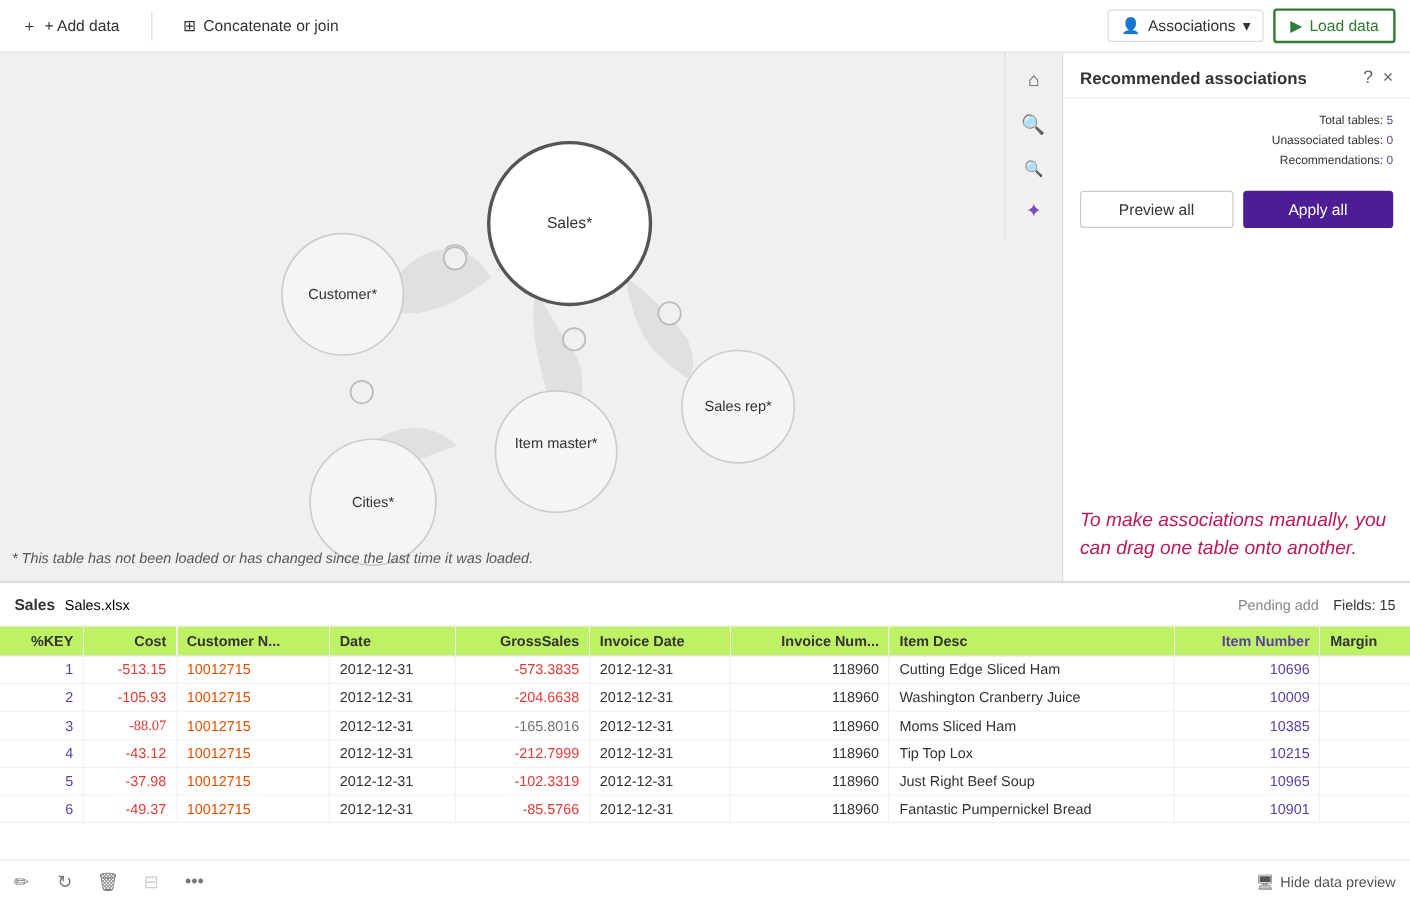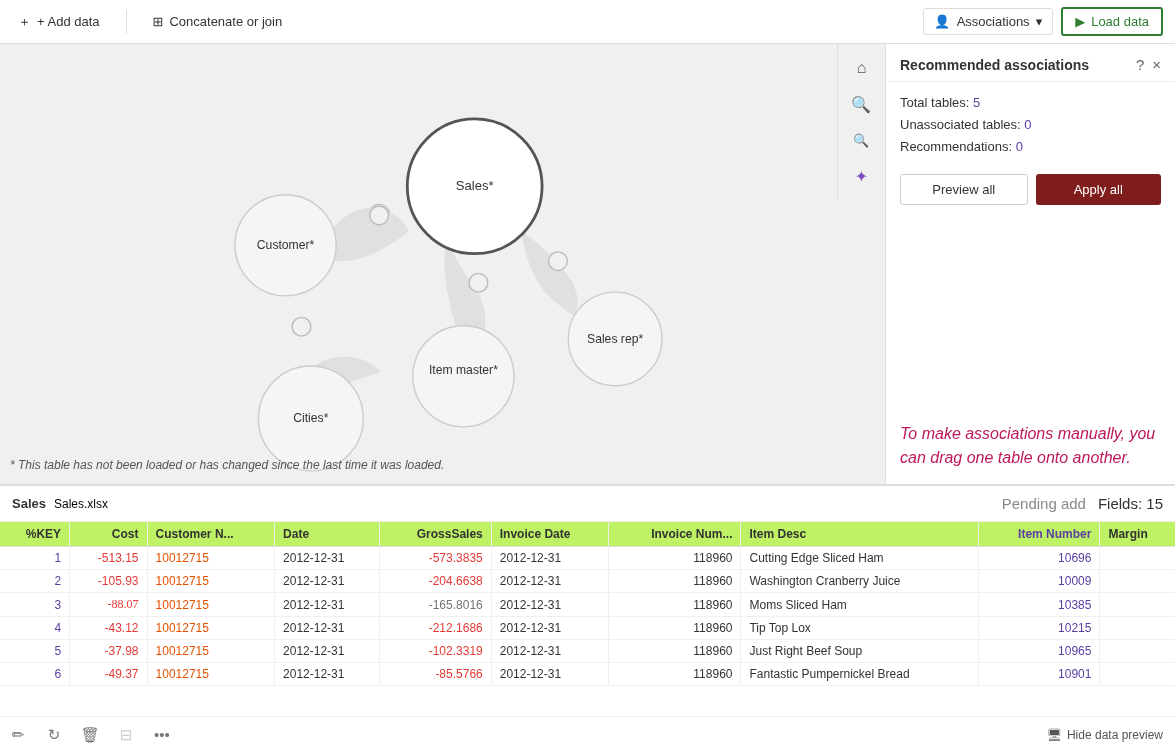--- a/index.html
+++ b/index.html
@@ -70,32 +70,32 @@
     
     .panel-header {
       display: flex; align-items: center; justify-content: space-between;
       padding: 12px 14px 8px; border-bottom: 1px solid #eee;
     }
     .panel-title { font-size: 14px; font-weight: 600; color: #333; }
     .panel-header-icons { display: flex; gap: 8px; align-items: center; }
     .panel-icon-btn { cursor: pointer; color: #666; font-size: 15px; background: none; border: none; }
 
     
-    .panel-stats { padding: 10px 14px; font-size: 13px; line-height: 1.7; }
+    .panel-stats { padding: 10px 14px; font-size: 10px; line-height: 1.7; text-align: right; }
     .panel-stats .stat-label { color: #333; }
     .stat-highlight { color: #5a3ea1; font-weight: 500; }
 
     
     .panel-actions { display: flex; gap: 8px; padding: 6px 14px 10px; }
     .btn-preview {
       flex: 1; padding: 7px; border: 1px solid #ccc; background: #fff;
       border-radius: 3px; cursor: pointer; font-size: 13px; color: #333;
     }
     .btn-apply {
-      flex: 1; padding: 7px; border: none; background: #7f1d1d;
+      flex: 1; padding: 7px; border: none; background: #4c1d95;
       border-radius: 3px; cursor: pointer; font-size: 13px; color: #fff; font-weight: 500;
     }
     .btn-apply:disabled { background: #b39ddb; cursor: default; }
 
     
     .panel-message {
       flex: 1; display: flex; align-items: flex-end; padding: 14px;
       font-size: 16px; color: #be185d; font-style: italic; line-height: 1.5;
     }
 
@@ -103,21 +103,21 @@
     .data-preview {
       flex-shrink: 0; background: #fff; border-top: 2px solid #ddd;
       display: flex; flex-direction: column; height: 268px;
     }
     .data-preview-header {
       display: flex; align-items: center; padding: 6px 12px; border-bottom: 1px solid #eee;
       gap: 8px; height: 36px;
     }
     .data-preview-title { font-weight: 600; font-size: 13px; color: #333; }
     .data-preview-filename { font-size: 12px; color: #000000; }
-    .data-preview-right { margin-left: auto; display: flex; align-items: center; gap: 12px; font-size: 15px; color: #888; }
+    .data-preview-right { margin-left: auto; display: flex; align-items: center; gap: 12px; font-size: 12px; color: #888; }
     .pending-badge { color: #888; }
     .fields-badge { color: #333; font-weight: 500; }
 
     
     .table-container { flex: 1; overflow: auto; }
     table { width: 100%; border-collapse: collapse; font-size: 12px; }
     thead th {
       background: #bef264; border-bottom: 1px solid #ddd; border-right: 1px solid #eee;
       padding: 5px 8px; text-align: left; font-weight: 600; color: #333;
       white-space: nowrap; position: sticky; top: 0; z-index: 1;
@@ -326,21 +326,21 @@
             <td style="text-align: right;">118960</td>
             <td>Moms Sliced Ham</td>
             <td style="text-align: right; color: rgb(90, 62, 161);">10385</td>
             <td></td>
           </tr>
           <tr>
             <td style="text-align: right; color: rgb(90, 62, 161);">4</td>
             <td style="text-align: right; color: rgb(229, 57, 53);">-43.12</td>
             <td style="color: rgb(230, 81, 0);">10012715</td>
             <td>2012-12-31</td>
-            <td style="text-align: right; color: rgb(229, 57, 53);">-212.1686</td>
+            <td style="text-align: right; color: rgb(229, 57, 53);">-212.7999</td>
             <td>2012-12-31</td>
             <td style="text-align: right;">118960</td>
             <td>Tip Top Lox</td>
             <td style="text-align: right; color: rgb(90, 62, 161);">10215</td>
             <td></td>
           </tr>
           <tr>
             <td style="text-align: right; color: rgb(90, 62, 161);">5</td>
             <td style="text-align: right; color: rgb(229, 57, 53);">-37.98</td>
             <td style="color: rgb(230, 81, 0);">10012715</td>

